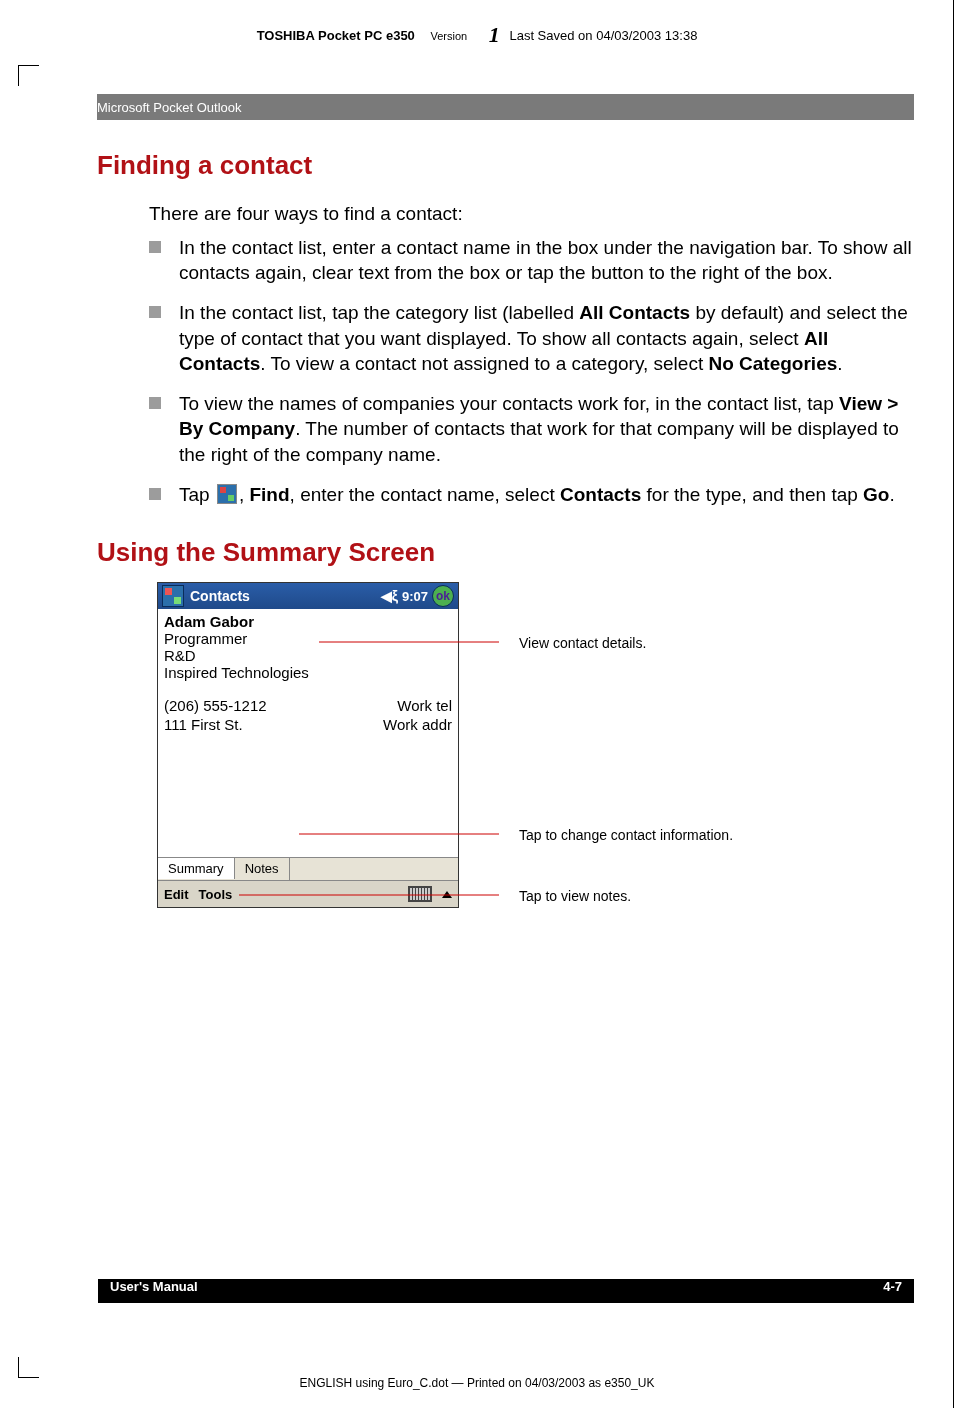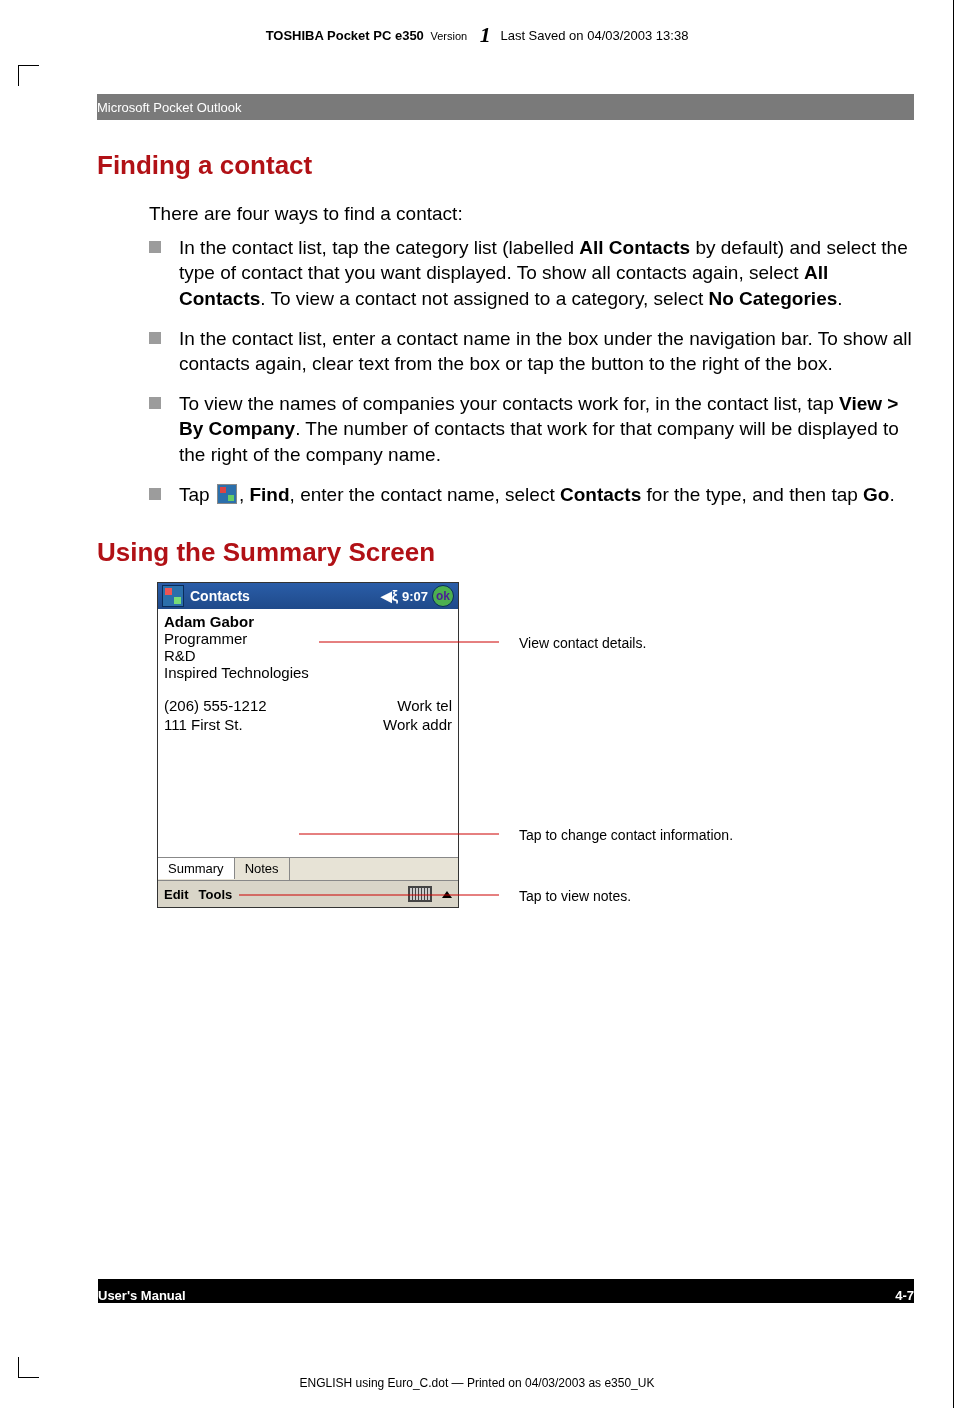--- a/index.html
+++ b/index.html
@@ -44,21 +44,21 @@
     height: 100%;
     background: #000;
   }
   .header-line {
     text-align: center;
     font-size: 13px;
     color: #000;
     margin-top: 2px;
   }
   .header-line b { font-weight: bold; }
-  .header-line .ver { font-size: 11px; color: #000; margin: 0 3px; }
+  .header-line .ver { font-size: 11px; color: #000; margin: 0 12px; }
   .header-line .big1 {
     font-family: "Times New Roman", serif;
     font-size: 22px;
     font-weight: bold;
     font-style: italic;
     display: inline-block;
     margin: 0 6px;
     vertical-align: -2px;
   }
   .header-line .saved { font-size: 13px; }
@@ -268,22 +268,22 @@
   .footer-bar {
     position: absolute;
     left: 98px;
     right: 40px;
     bottom: 105px;
     height: 24px;
     background: #000;
     color: #fff;
     font-size: 13px;
     display: flex;
-    align-items: flex-end;
-    padding: 0 0;
+    align-items: flex-start;
+    padding: 0 12px;
     font-weight: bold;
   }
   .footer-bar .grow { flex: 1; }
   .print-line {
     position: absolute;
     bottom: 18px;
     left: 0;
     right: 0;
     text-align: center;
     font-size: 12px;
@@ -309,24 +309,24 @@
     <div class="chapter-bar">
       <span>Microsoft Pocket Outlook</span>
     </div>
   </div>
 
   <div class="content">
     <h2 class="red">Finding a contact</h2>
     <p class="body">There are four ways to find a contact:</p>
     <ul class="sq">
       <li>
-        <span>In the contact list, tap the category list (labelled </span><b>All Contacts</b><span> by default) and select the type of contact that you want displayed. To show all contacts again, select </span><b>All Contacts</b><span>. To view a contact not assigned to a category, select </span><b>No Categories</b><span>.</span>
+        <span>In the contact list, enter a contact name in the box under the navigation bar. To show all contacts again, clear text from the box or tap the button to the right of the box.</span>
       </li>
       <li>
-        <span>In the contact list, enter a contact name in the box under the navigation bar. To show all contacts again, clear text from the box or tap the button to the right of the box.</span>
+        <span>In the contact list, tap the category list (labelled </span><b>All Contacts</b><span> by default) and select the type of contact that you want displayed. To show all contacts again, select </span><b>All Contacts</b><span>. To view a contact not assigned to a category, select </span><b>No Categories</b><span>.</span>
       </li>
       <li>
         <span>To view the names of companies your contacts work for, in the contact list, tap </span><b>View &gt; By Company</b><span>. The number of contacts that work for that company will be displayed to the right of the company name.</span>
       </li>
       <li>
         <span>Tap </span><span class="start-icon"></span><span>, </span><b>Find</b><span>, enter the contact name, select </span><b>Contacts</b><span> for the type, and then tap </span><b>Go</b><span>.</span>
       </li>
     </ul>
 
     <h2 class="red">Using the Summary Screen</h2>

